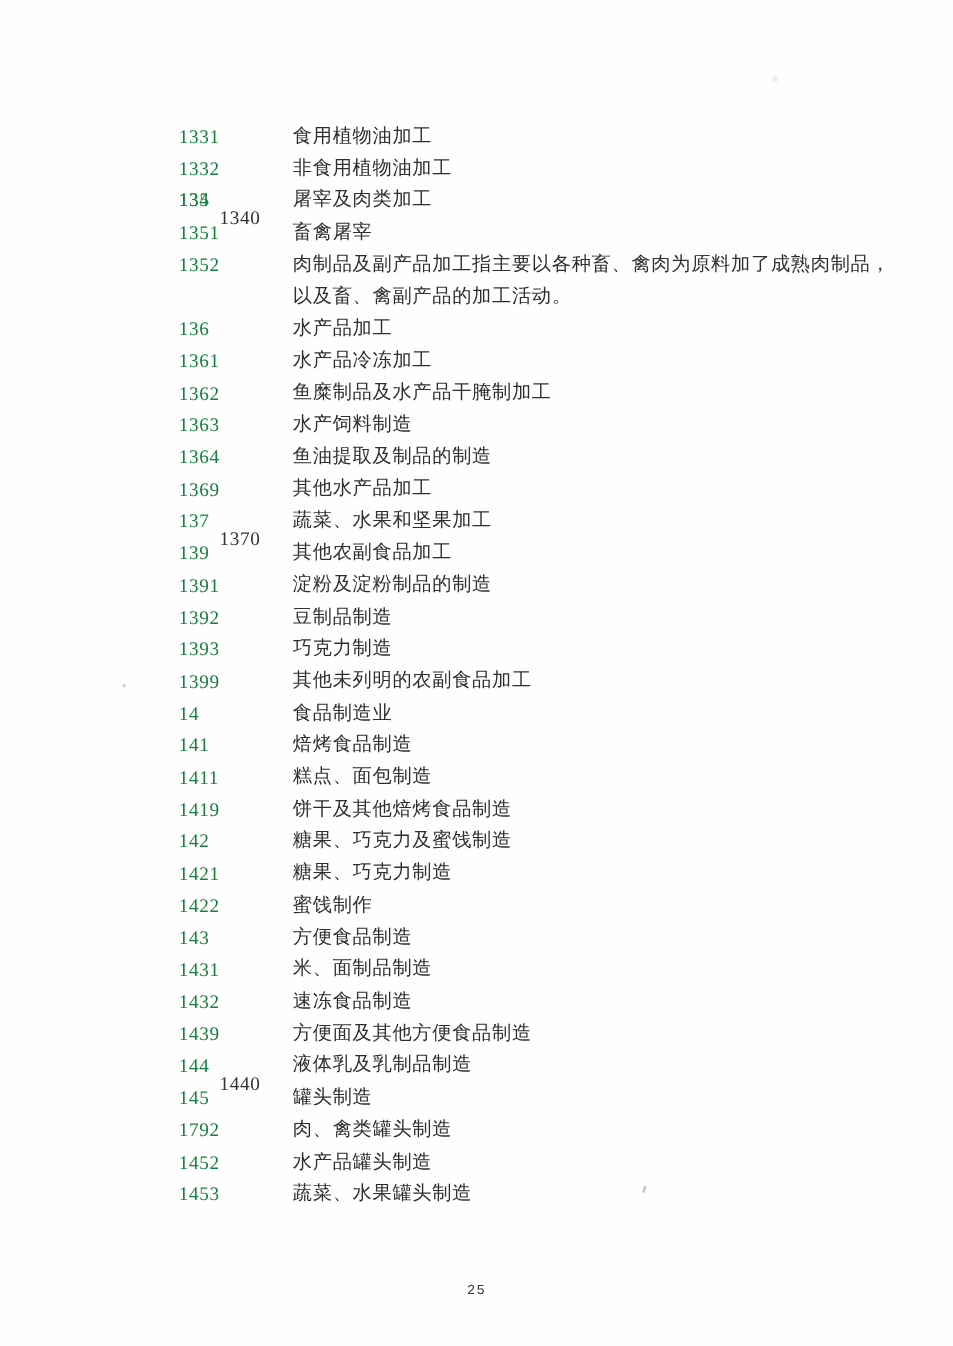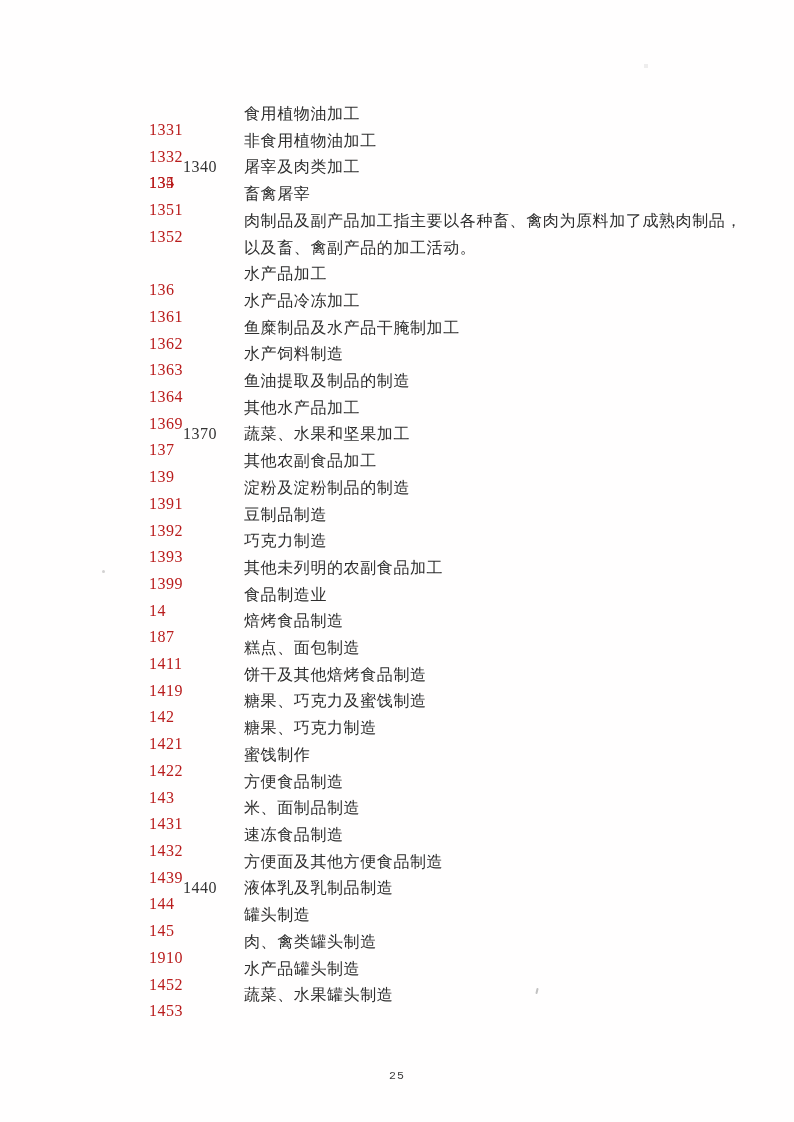--- a/index.html
+++ b/index.html
@@ -23,28 +23,28 @@
     width: 100%;
   }
   .row {
     position: relative;
     line-height: 26.7px;
     font-size: 16px;
   }
   .c1 {
     position: absolute;
     left: 149px;
-    top: 16px;
+    top: 1px;
     letter-spacing: 0.5px;
-    color: #b91c1c;
+    color: #15803d;
   }
   .c2 {
     position: absolute;
     left: 183px;
-    top: 0;
+    top: 16px;
     letter-spacing: 0.5px;
     color: #333333;
     text-align: right;
   }
   .desc {
     display: block;
     margin-left: 244px;
     letter-spacing: 0.6px;
   }
   .dline {
@@ -259,21 +259,21 @@
       <div class="row">
         <span class="c1">14</span>
 
         <span class="desc">
           <span class="dline">食品制造业</span>
 
         </span>
       </div>
 
       <div class="row">
-        <span class="c1">187</span>
+        <span class="c1">141</span>
 
         <span class="desc">
           <span class="dline">焙烤食品制造</span>
 
         </span>
       </div>
 
       <div class="row">
         <span class="c1">1411</span>
 
@@ -367,21 +367,21 @@
       <div class="row">
         <span class="c1">145</span>
 
         <span class="desc">
           <span class="dline">罐头制造</span>
 
         </span>
       </div>
 
       <div class="row">
-        <span class="c1">1910</span>
+        <span class="c1">1792</span>
 
         <span class="desc">
           <span class="dline">肉、禽类罐头制造</span>
 
         </span>
       </div>
 
       <div class="row">
         <span class="c1">1452</span>
 

